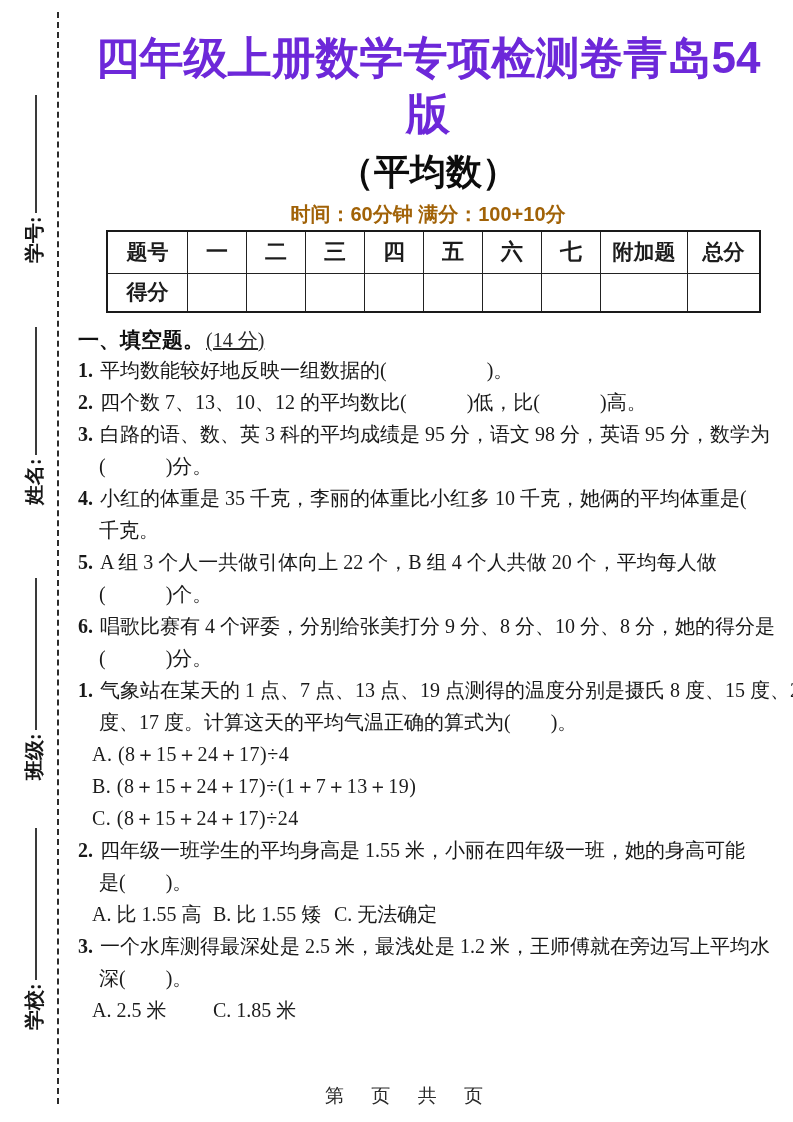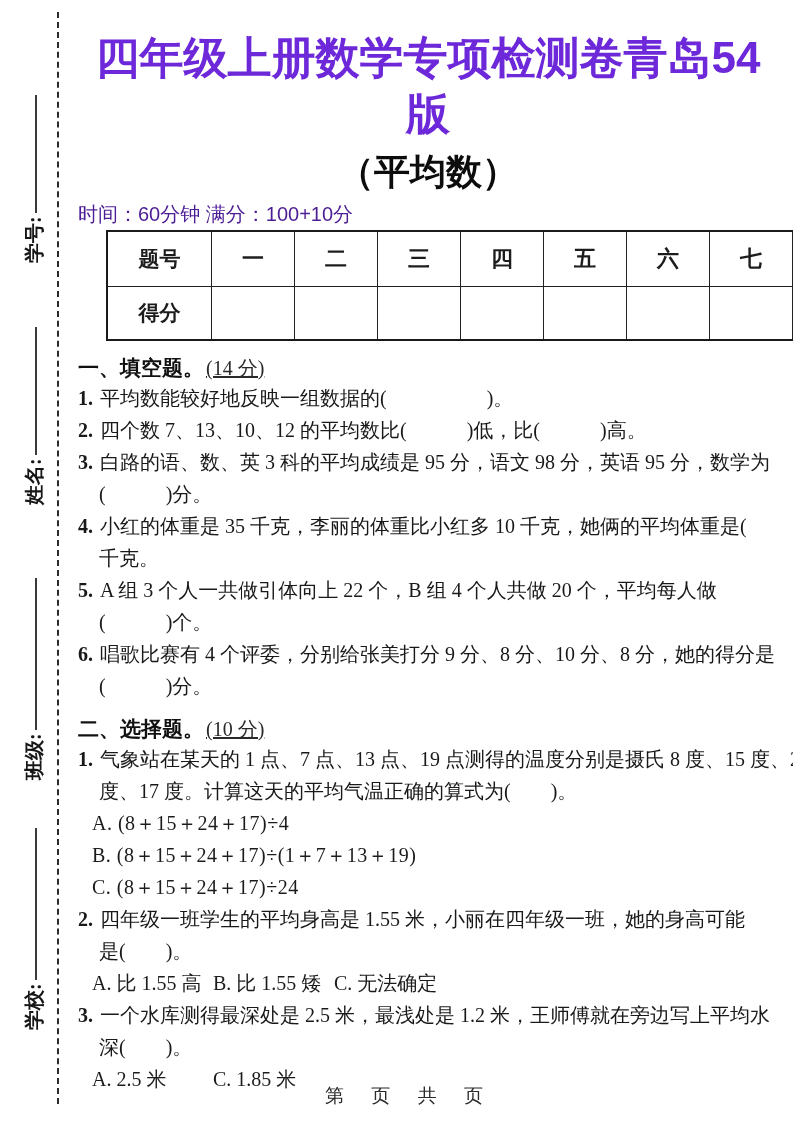--- a/index.html
+++ b/index.html
@@ -18,26 +18,26 @@
   .f2{left:46px;top:481px;width:196px;} .f2 .mf-line{width:128px;}
   .f3{left:46px;top:756px;width:222px;} .f3 .mf-line{width:152px;}
   .f4{left:46px;top:1006px;width:222px;} .f4 .mf-line{width:152px;}
 
   .content{position:absolute;left:78px;top:0;width:700px;}
 
   .title{margin-top:30px;text-align:center;font-family:"Liberation Sans","DejaVu Sans",sans-serif;
          font-weight:900;font-size:44px;line-height:56px;color:#6d28d9;letter-spacing:0px;}
   .subtitle{margin-top:8px;text-align:center;font-family:"Liberation Sans","DejaVu Sans",sans-serif;
             font-weight:900;font-size:36px;line-height:44px;color:#0c0c0c;}
-  .meta{margin-top:8px;text-align:left;font-family:"Liberation Sans","DejaVu Sans",sans-serif;
-        font-weight:400;font-size:20px;line-height:24px;color:#4c1d95;}
+  .meta{margin-top:8px;text-align:center;font-family:"Liberation Sans","DejaVu Sans",sans-serif;
+        font-weight:700;font-size:20px;line-height:24px;color:#a16207;}
 
   table.score{border-collapse:collapse;margin-top:4px;margin-left:28px;width:650px;
               table-layout:fixed;}
-  table.score th,table.score td{border:1.5px solid #222;padding:12px;text-align:center;}
+  table.score th,table.score td{border:1.5px solid #222;padding:0;text-align:center;}
   table.score{border:2px solid #1a1a1a;}
   table.score tr.hdr{height:42px;}
   table.score tr.blank{height:39px;}
   .cell-strong{font-family:"Liberation Sans","DejaVu Sans",sans-serif;font-weight:700;font-size:21px;}
   .cell-num{font-size:22px;font-weight:600;}
   .col-qnum{width:79px;} .col-n{width:58px;} .col-extra{width:86px;} .col-total{width:71px;}
 
   .sec-heading{margin-top:13px;font-size:21px;line-height:27px;white-space:nowrap;}
   .sec-name{font-family:"Liberation Sans","DejaVu Sans",sans-serif;font-weight:800;color:#111;}
   .sec-score{font-size:20px;color:#2a2a2a;margin-left:2px;text-decoration:underline;}
@@ -129,23 +129,20 @@
     </div>
     <div>
       <div class="q-line"><span class="q-num">5.</span><span>A 组 3 个人一共做引体向上 22 个，B 组 4 个人共做 20 个，平均每人做</span></div>
       <div class="q-line q-cont">(　　　)个。</div>
     </div>
     <div>
       <div class="q-line"><span class="q-num">6.</span><span>唱歌比赛有 4 个评委，分别给张美打分 9 分、8 分、10 分、8 分，她的得分是</span></div>
       <div class="q-line q-cont">(　　　)分。</div>
     </div>
 
-    <div class="sec-heading">
-      <span class="sec-name">二、选择题。</span><span class="sec-score">(10 分)</span>
-    </div>
 
     <div>
       <div class="q-line"><span class="q-num">1.</span><span>气象站在某天的 1 点、7 点、13 点、19 点测得的温度分别是摄氏 8 度、15 度、24</span></div>
       <div class="q-line q-cont">度、17 度。计算这天的平均气温正确的算式为(　　)。</div>
       <div class="opt-line">A. (8＋15＋24＋17)÷4</div>
       <div class="opt-line">B. (8＋15＋24＋17)÷(1＋7＋13＋19)</div>
       <div class="opt-line">C. (8＋15＋24＋17)÷24</div>
     </div>
 
     <div>

